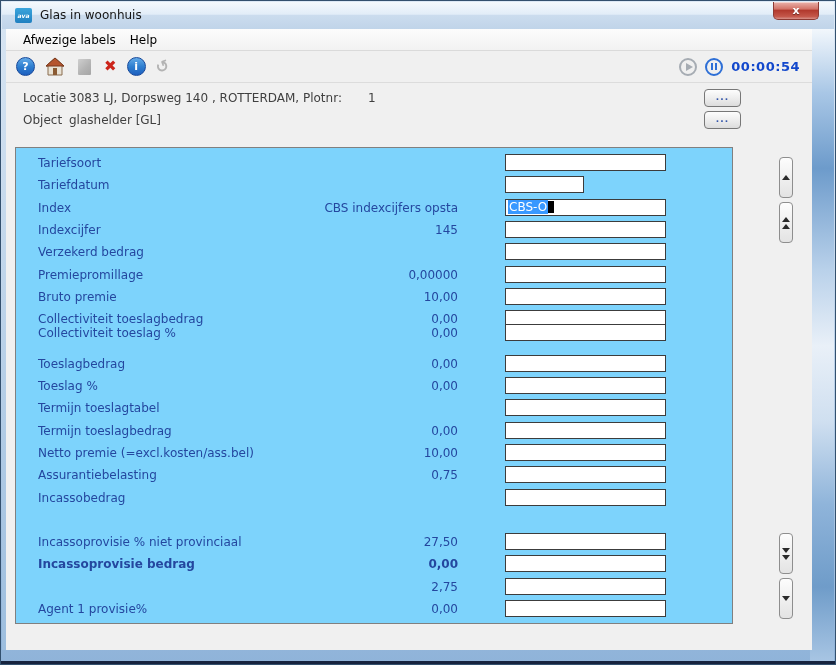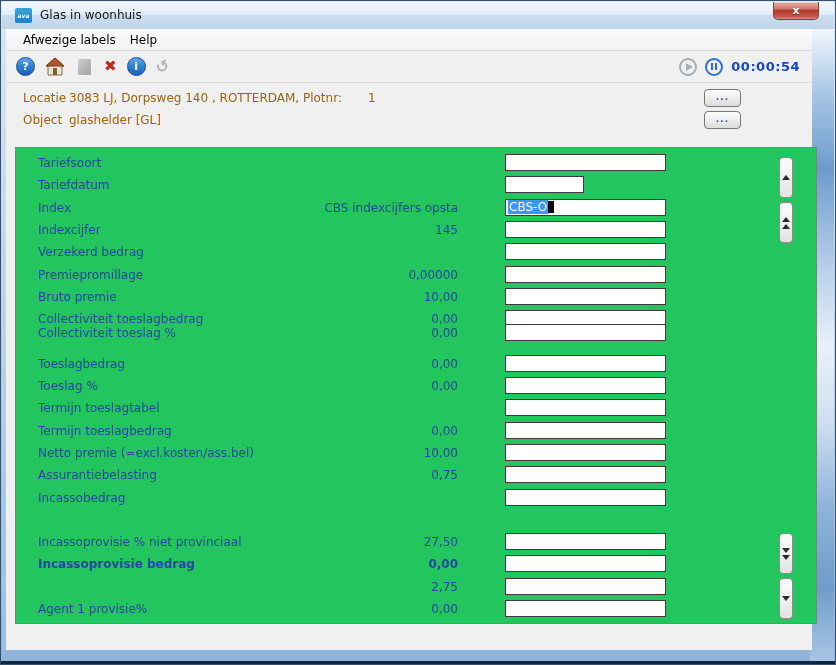--- a/index.html
+++ b/index.html
@@ -70,34 +70,34 @@
     display:flex; align-items:center; justify-content:center; }
   .play-tri { width:0; height:0; border-top:4px solid transparent; border-bottom:4px solid transparent;
     border-left:7px solid #a6acb3; margin-left:2px; }
   .pause-circle { width:18px; height:18px; border-radius:50%; border:2px solid #2e6fd6;
     display:flex; align-items:center; justify-content:center; gap:2px; cursor:pointer; }
   .pause-bar { width:2px; height:7px; background:#2e6fd6; }
   .timer { font-size:13px; font-weight:bold; color:#1348cc; letter-spacing:.5px; }
 
   
   .headerpane { position:absolute; left:0; top:54px; right:0; height:64px; }
-  .hdr-row { position:absolute; left:17px; font-size:12px; color:#a16207; white-space:nowrap; }
+  .hdr-row { position:absolute; left:17px; font-size:12px; color:#404040; white-space:nowrap; }
   .hdr-label { display:inline-block; width:46px; }
   .hdr-plotnr { margin-left:26px; }
   .browse-btn {
     position:absolute; left:698px; width:37px; height:18px; border:1px solid #777;
     border-radius:4px; background:linear-gradient(180deg,#fdfdfd 0%,#ececec 55%,#dcdcdc 100%);
     color:#3355aa; font-size:9px; font-weight:bold; letter-spacing:1px;
     text-align:center; line-height:14px; cursor:pointer;
   }
 
   
   .formbox {
-    position:absolute; left:9px; top:118px; width:802px; height:477px;
-    background:#22c55e; border:1px solid #808080;
+    position:absolute; left:9px; top:118px; width:718px; height:477px;
+    background:#7dd3fc; border:1px solid #808080;
   }
   .frow { position:absolute; left:0; right:0; height:22px; }
   .flabel { position:absolute; left:22px; top:3px; font-size:12px; color:#24479f; white-space:nowrap; }
   .fvalue { position:absolute; left:250px; top:3px; width:192px; text-align:right; font-size:12px; color:#24479f; white-space:nowrap; }
   .finput {
     position:absolute; left:489px; top:1px; width:161px; height:17px;
     border:1px solid #3c3c3c; background:#fff; font-size:12px; line-height:15px;
     padding-left:2px; overflow:hidden; white-space:nowrap; cursor:text;
   }
   .finput.short { width:79px; }

